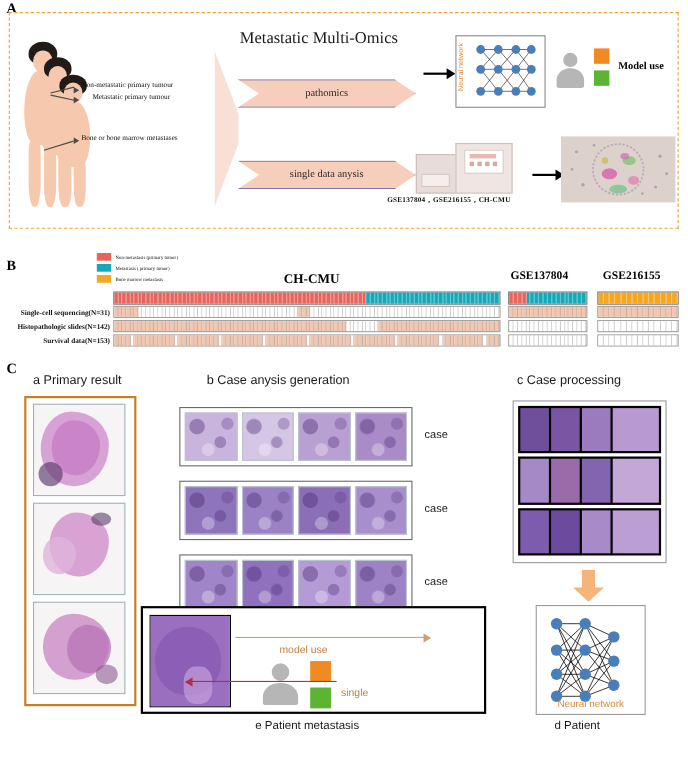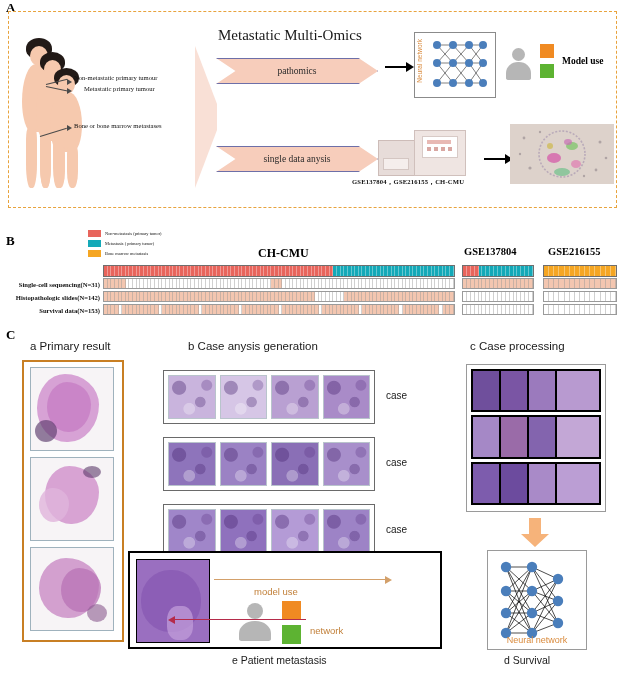--- a/index.html
+++ b/index.html
@@ -25,21 +25,21 @@
   .anno{position:absolute;font-family:"Liberation Serif",serif;font-size:6.6px;
         color:#111;white-space:nowrap;}
 
   .omics-title{left:218px;top:27px;font-size:15px;font-family:"Liberation Serif",serif;color:#1a1a1a;}
   .bracket{left:195px;top:46px;width:22px;height:142px;}
 
   .chev{position:absolute;height:26px;background:#f7cdbb;border:1px solid #6d6fa8;
         box-sizing:border-box;display:flex;align-items:center;justify-content:center;
         font-size:9.5px;color:#2a2a2a;font-family:"Liberation Serif",serif;
         clip-path:polygon(0 0, 88% 0, 100% 50%, 88% 100%, 0 100%, 12% 50%);}
-  #chev-path{left:216px;top:58px;width:162px;}
+  #chev-path{left:216px;top:72px;width:162px;}
   #chev-sc{left:216px;top:146px;width:162px;}
 
   .blkarrow{position:absolute;height:2px;background:#000;}
   .blkarrow:after{content:"";position:absolute;right:-7px;top:-4px;width:0;height:0;
      border-left:8px solid #000;border-top:5px solid transparent;border-bottom:5px solid transparent;}
 
   #nn-box-a{left:414px;top:32px;width:80px;height:64px;border:1.4px solid #8b8b8b;background:#fff;}
   .nn-label-v{position:absolute;left:1px;top:6px;writing-mode:vertical-rl;
      transform:rotate(180deg);font-size:6.5px;color:#d98a3c;font-family:"Liberation Sans",sans-serif;}
 
@@ -937,36 +937,36 @@
         <circle cx="44" cy="40" r="5.2"></circle>
         <circle cx="44" cy="62" r="5.2"></circle>
         <circle cx="44" cy="82" r="5.2"></circle>
       <circle cx="70" cy="28" r="5.2"></circle>
         <circle cx="70" cy="50" r="5.2"></circle>
         <circle cx="70" cy="72" r="5.2"></circle>
     </g>
   </svg>
   <div class="nnlab-c">Neural network</div>
 </div>
-<div class="c-foot" style="left:504px;top:654px;">d Survival</div>
+<div class="c-foot" style="left:504px;top:654px;">d Patient</div>
 
 <div class="abs" id="pp-box">
   <div id="pp-img">
     <div style="position:absolute;left:-6px;top:-4px;width:86px;height:92px;background:#9a6fc0;"></div>
     <div style="position:absolute;left:4px;top:10px;width:60px;height:62px;border-radius:48%;background:#8a5cb4;opacity:.85;"></div>
     <div style="position:absolute;left:30px;top:46px;width:26px;height:34px;background:#c3a0dc;opacity:.7;border-radius:40%;"></div>
   </div>
   <div class="thinarrow" style="left:84px;top:26px;width:172px;background:#d3a06a;">
     <div style="position:absolute;right:-6px;top:-3.5px;width:0;height:0;border-left:7px solid #d3a06a;border-top:4px solid transparent;border-bottom:4px solid transparent;"></div>
   </div>
   <div class="ar-lab" style="left:124px;top:33px;">model use</div>
   <div class="person-ic" style="left:108px;top:50px;width:34px;height:38px;">
     <div class="person-head" style="left:9px;top:0;width:16px;height:16px;"></div>
     <div class="person-body" style="left:1px;top:18px;width:32px;height:20px;"></div>
   </div>
   <div class="sw" style="left:152px;top:48px;width:19px;height:19px;background:#f08a22;"></div>
   <div class="sw" style="left:152px;top:72px;width:19px;height:19px;background:#5db332;"></div>
   <div class="thinarrow" style="left:176px;top:66px;width:132px;background:#b52b4a;transform:scaleX(-1);transform-origin:left center;">
     <div style="position:absolute;right:-6px;top:-3.5px;width:0;height:0;border-left:7px solid #b52b4a;border-top:4px solid transparent;border-bottom:4px solid transparent;"></div>
   </div>
-  <div class="ar-lab" style="left:180px;top:72px;">network</div>
+  <div class="ar-lab" style="left:180px;top:72px;">single</div>
 </div>
 <div class="c-foot" style="left:232px;top:654px;">e Patient metastasis</div>
 
 </body></html>

